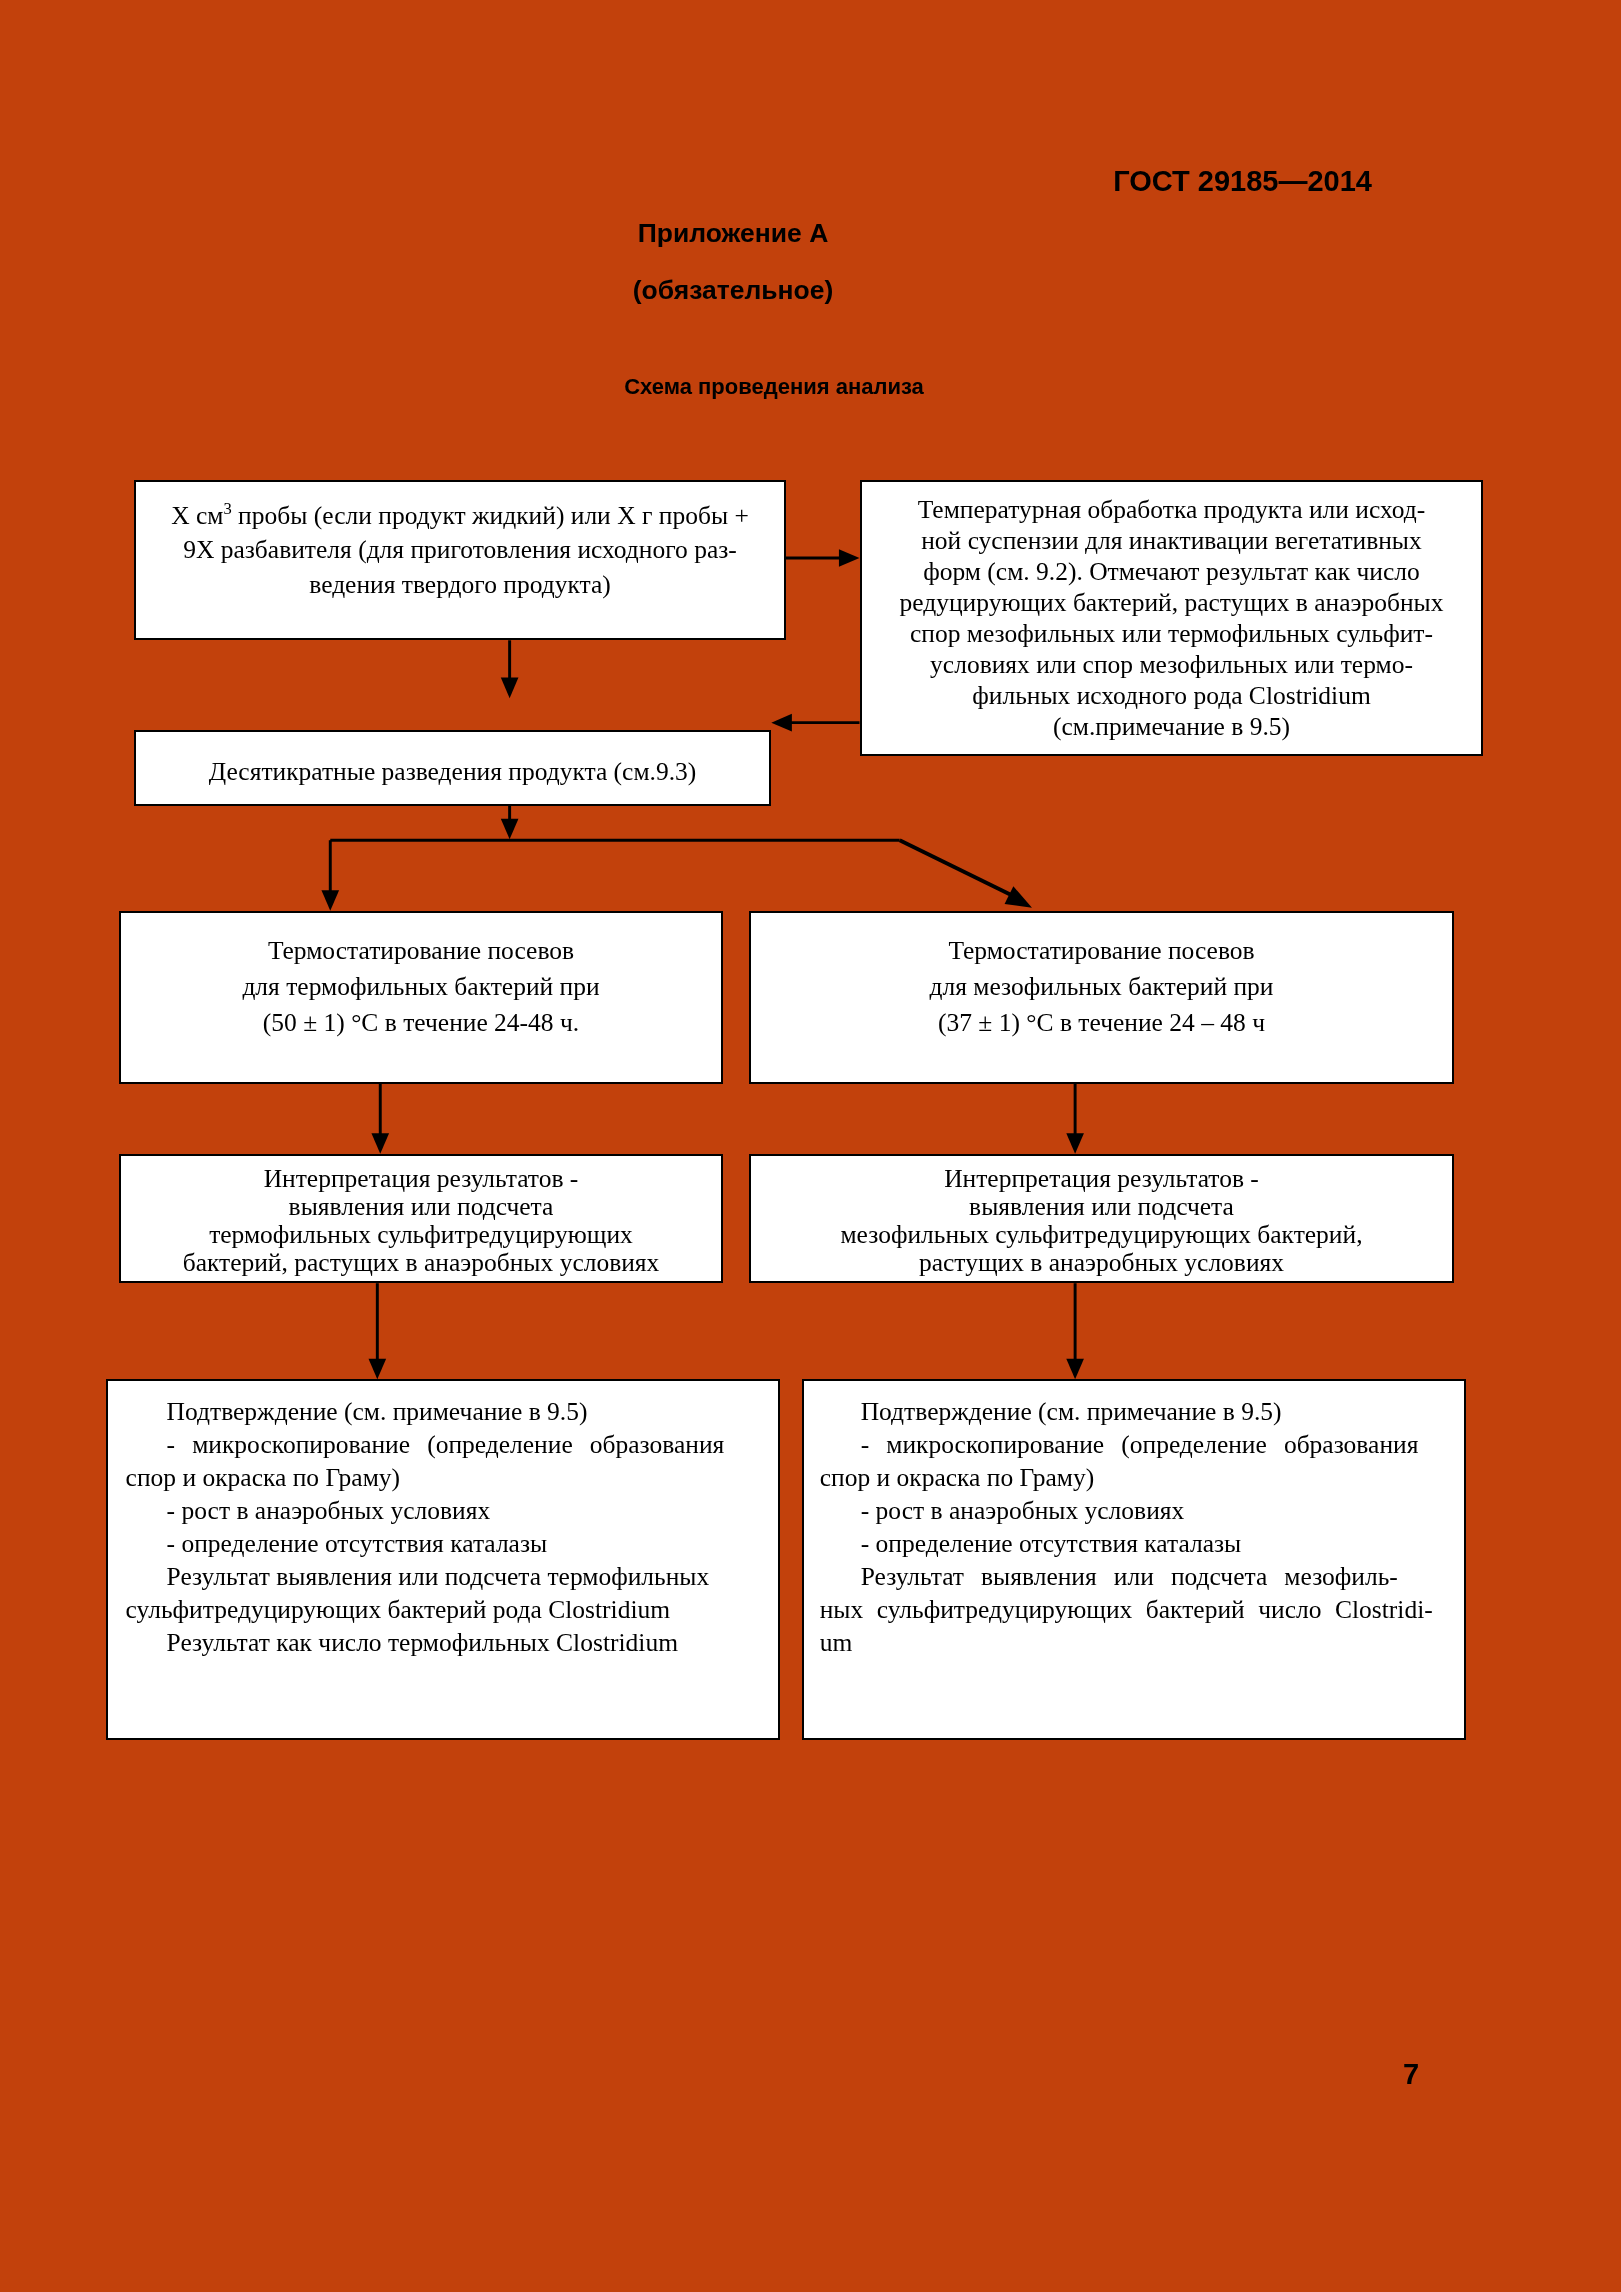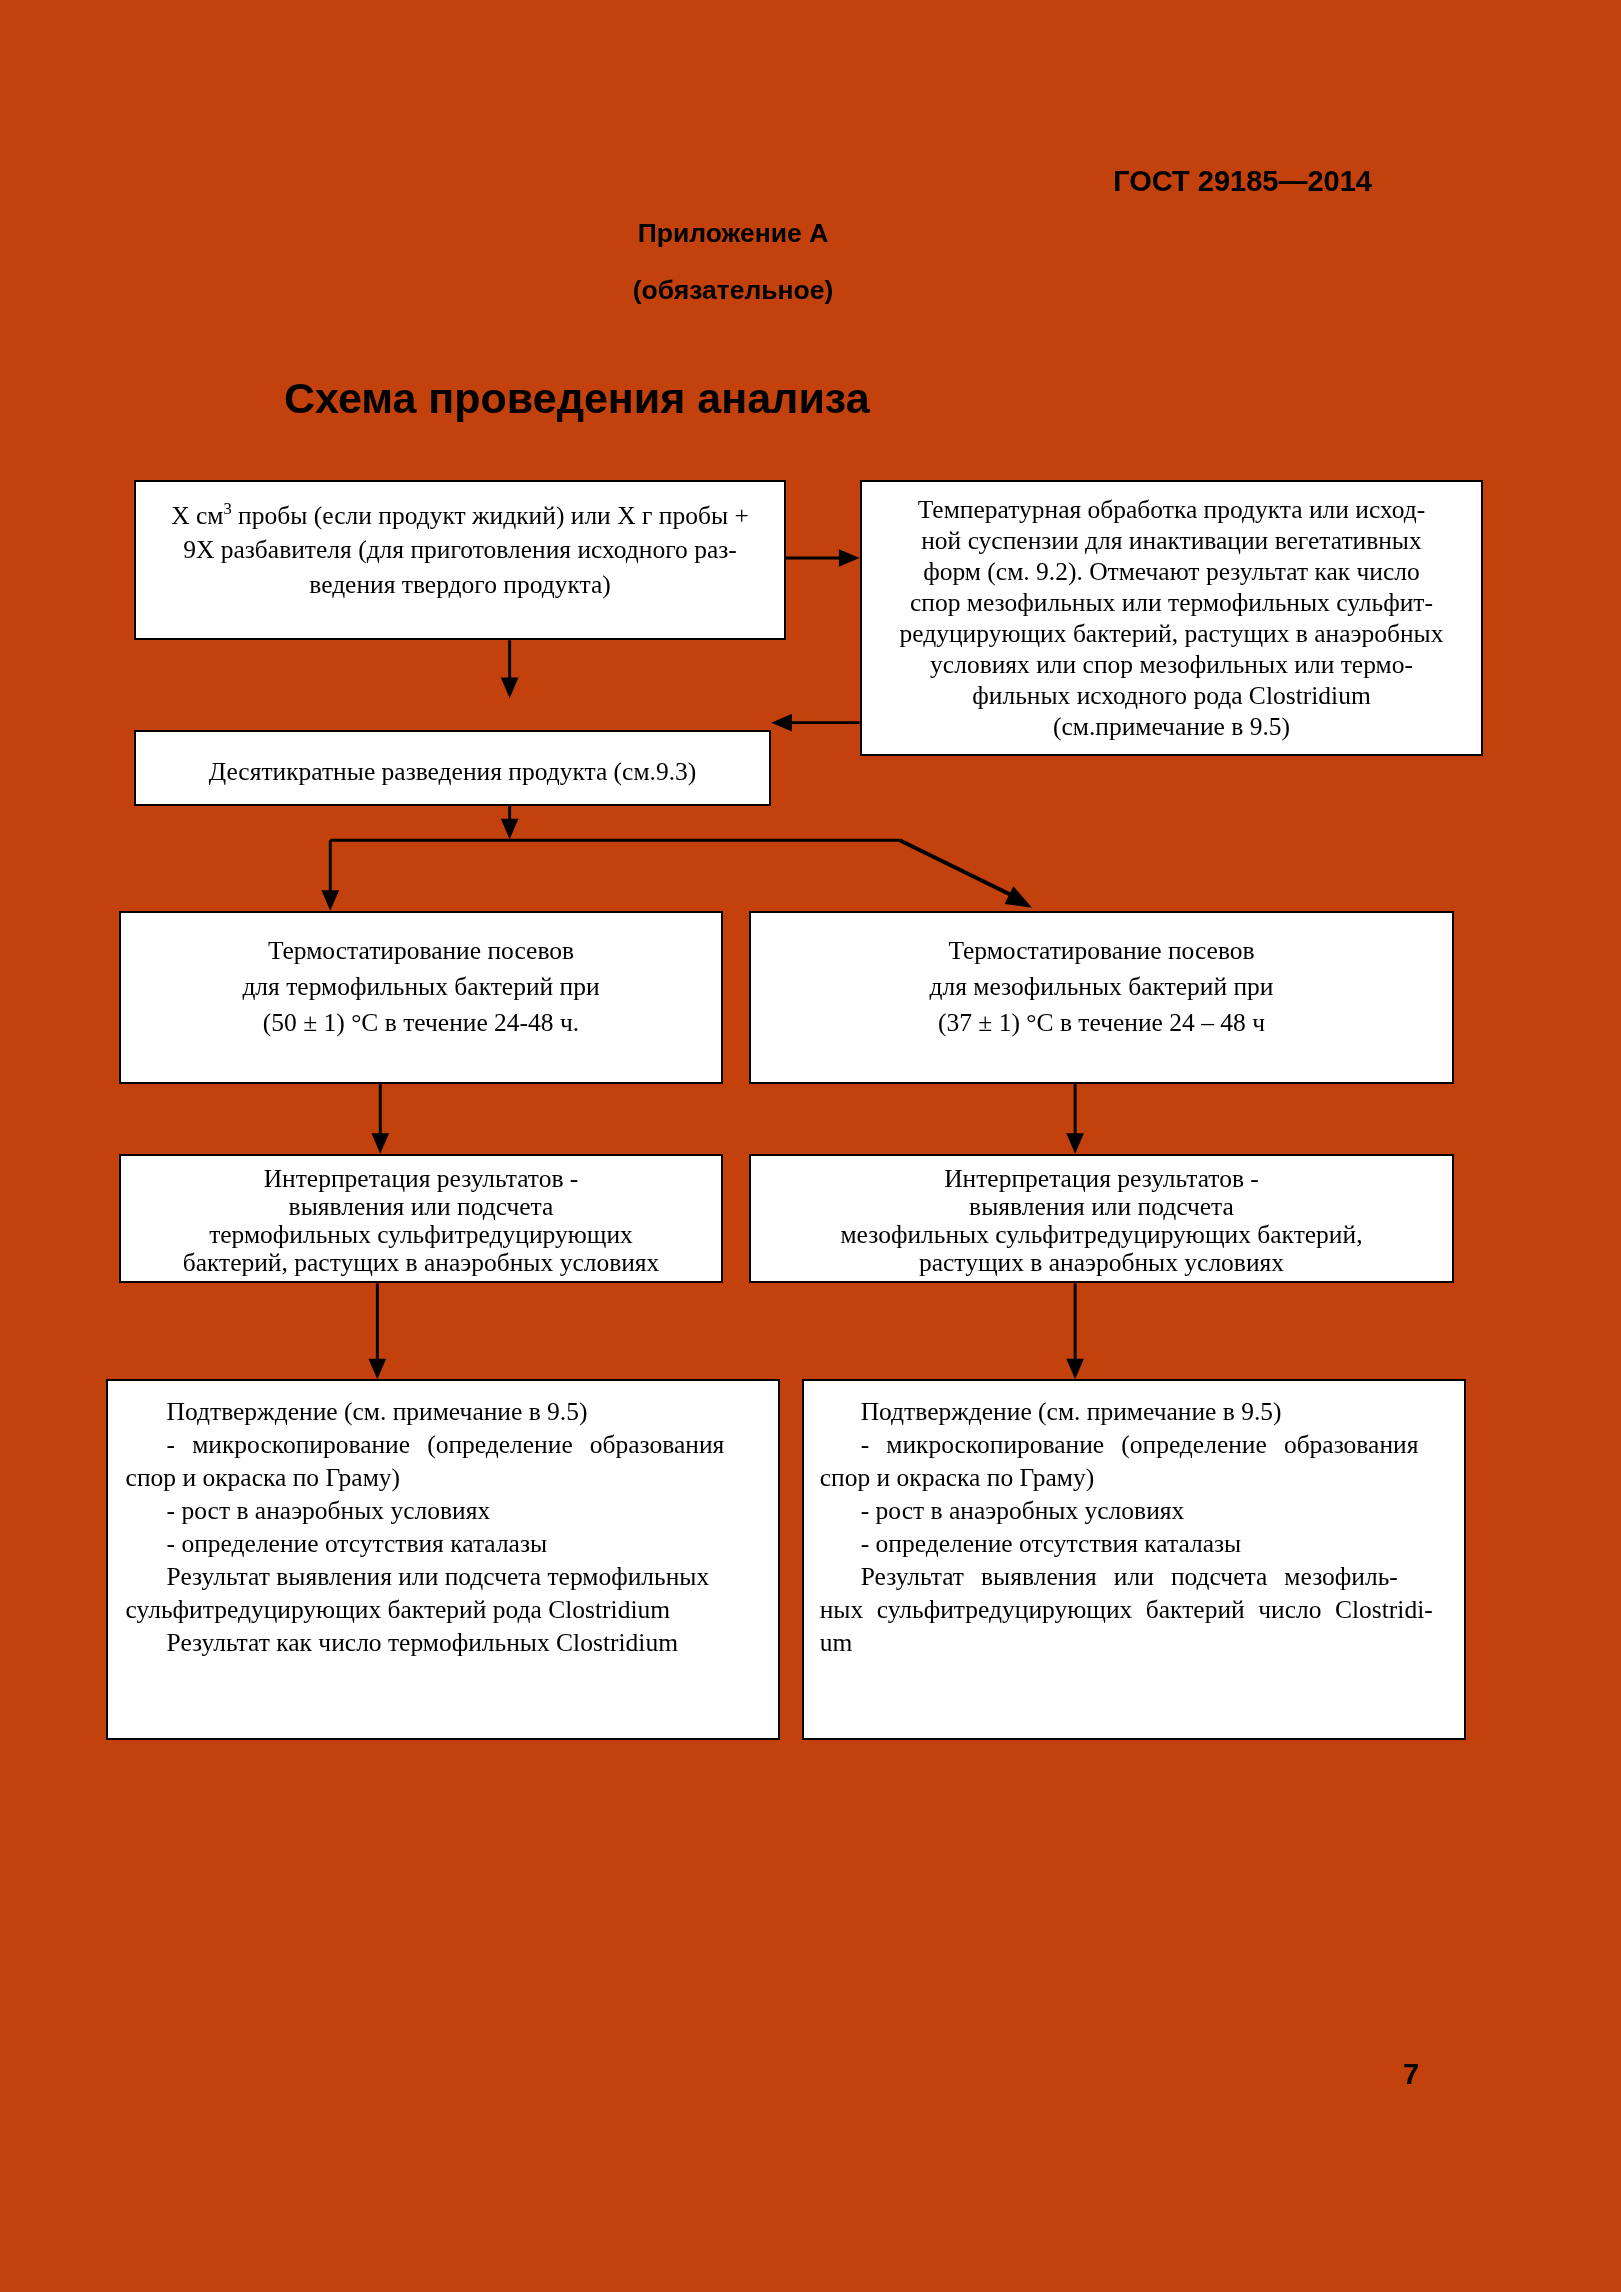--- a/index.html
+++ b/index.html
@@ -36,21 +36,21 @@
 <body>
 
 <div id="page">
 
   <div class="abs b" style="left:980px;top:165px;width:392px;text-align:right;font-size:29px;">ГОСТ 29185—2014</div>
 
   <div class="abs b" style="left:439px;top:218px;width:588px;text-align:center;font-size:26.5px;">Приложение А</div>
 
   <div class="abs b" style="left:439px;top:251px;width:588px;text-align:center;font-size:26.5px;margin-top:24px;">(обязательное)</div>
 
-  <div class="abs b" style="left:284px;top:374px;width:980px;text-align:left;font-size:43px;">Схема проведения анализа</div>
+  <div class="abs b" style="left:284px;top:374px;width:980px;text-align:center;font-size:22px;">Схема проведения анализа</div>
 
   <svg id="connectors" width="1621" height="2293" viewBox="0 0 1654 2339">
 
     <g>
       <line x1="802" y1="569" x2="860" y2="569"></line>
       <polygon points="877,569 856,560 856,578"></polygon>
     </g>
 
     <g>
       <line x1="520" y1="653" x2="520" y2="697"></line>
@@ -103,22 +103,22 @@
   <div class="box" style="left:134px;top:480px;width:652px;height:160px;padding-top:8.8px;line-height:35px;">
     <span class="line"><span>Х см</span><sup>3</sup><span> пробы (если продукт жидкий) или Х г пробы +</span></span>
     <span class="line">9Х разбавителя (для приготовления исходного раз-</span>
     <span class="line">ведения твердого продукта)</span>
   </div>
 
   <div class="box" style="left:860px;top:480px;width:623px;height:276px;padding-top:11.8px;line-height:31px;">
     <span class="line">Температурная обработка продукта или исход-</span>
     <span class="line">ной суспензии для инактивации вегетативных</span>
     <span class="line">форм (см. 9.2). Отмечают результат как число</span>
+    <span class="line">редуцирующих бактерий, растущих в анаэробных</span>
     <span class="line">спор мезофильных или термофильных сульфит-</span>
-    <span class="line">редуцирующих бактерий, растущих в анаэробных</span>
     <span class="line">условиях или спор мезофильных или термо-</span>
     <span class="line">фильных исходного рода Clostridium</span>
     <span class="line">(см.примечание в 9.5)</span>
   </div>
 
   <div class="box" style="left:134px;top:730px;width:637px;height:76px;padding-top:25px;line-height:29px;">
     <span class="line">Десятикратные разведения продукта (см.9.3)</span>
   </div>
 
   <div class="box" style="left:119px;top:911px;width:604px;height:173px;padding-top:19.6px;line-height:36px;">

